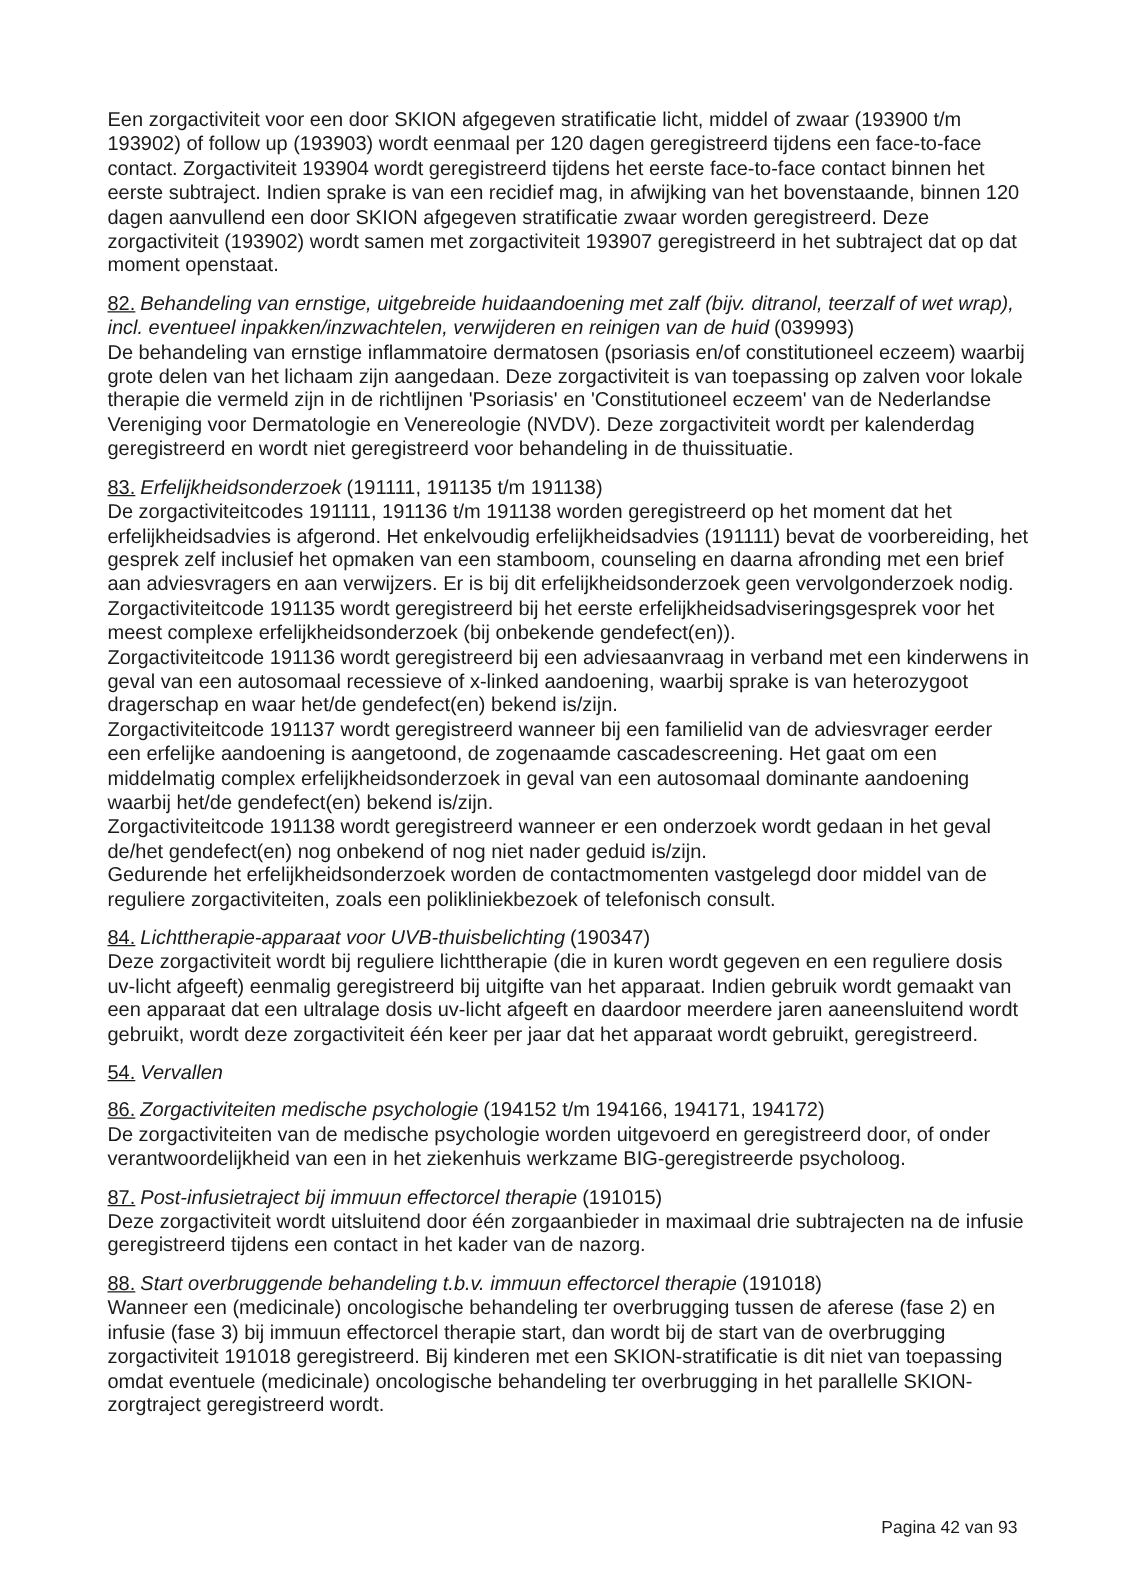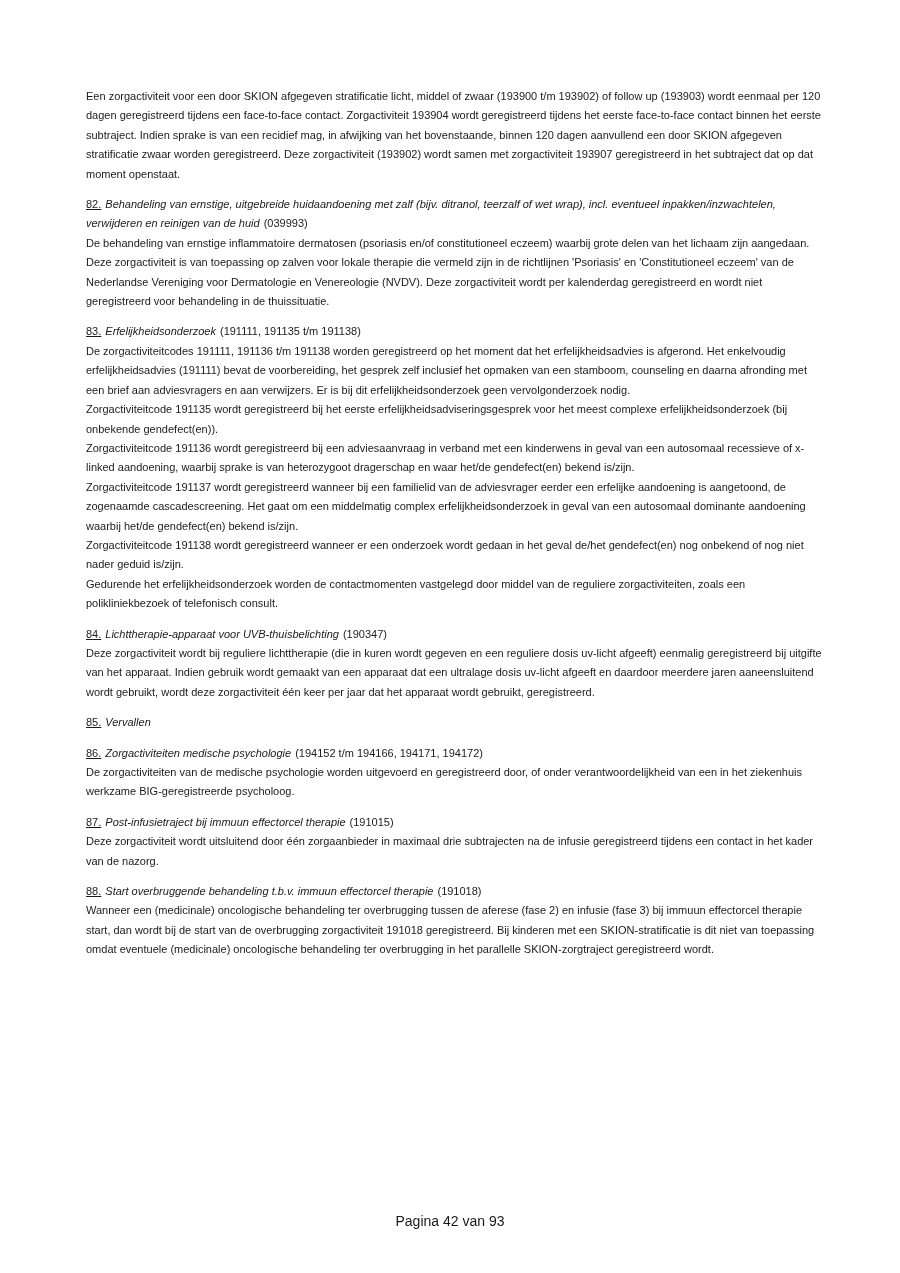--- a/index.html
+++ b/index.html
@@ -14,21 +14,21 @@
     background: #ffffff;
     font-family: "Liberation Sans", sans-serif;
     color: #1a1a1a;
     overflow: hidden;
   }
   .content {
     position: absolute;
     left: 86px;
     top: 87px;
     width: 738px;
-    font-size: 11px;
+    font-size: 16px;
     line-height: 19.4px;
   }
   .block {
     margin: 0 0 11px 0;
   }
   .heading .h-num {
     font-style: normal;
     margin-right: 4px;
     text-decoration: underline;
   }
@@ -42,21 +42,21 @@
   }
   .body-text {
     white-space: pre-line;
   }
   .footer {
     position: absolute;
     left: 86px;
     right: 86px;
     top: 1212px;
     display: flex;
-    justify-content: center;
+    justify-content: flex-end;
     font-size: 14px;
     line-height: 18px;
   }
 </style>
 </head>
 <body>
 
 <div class="page">
   <div class="content">
 
@@ -78,21 +78,21 @@
 Zorgactiviteitcode 191138 wordt geregistreerd wanneer er een onderzoek wordt gedaan in het geval de/het gendefect(en) nog onbekend of nog niet nader geduid is/zijn.
 Gedurende het erfelijkheidsonderzoek worden de contactmomenten vastgelegd door middel van de reguliere zorgactiviteiten, zoals een polikliniekbezoek of telefonisch consult.</div>
     </div>
 
     <div class="block">
       <div class="heading"><span class="h-num">84.</span><span class="h-title">Lichttherapie-apparaat voor UVB-thuisbelichting</span><span class="h-code">(190347)</span></div>
       <div class="body-text">Deze zorgactiviteit wordt bij reguliere lichttherapie (die in kuren wordt gegeven en een reguliere dosis uv-licht afgeeft) eenmalig geregistreerd bij uitgifte van het apparaat. Indien gebruik wordt gemaakt van een apparaat dat een ultralage dosis uv-licht afgeeft en daardoor meerdere jaren aaneensluitend wordt gebruikt, wordt deze zorgactiviteit één keer per jaar dat het apparaat wordt gebruikt, geregistreerd.</div>
     </div>
 
     <div class="block">
-      <div class="heading"><span class="h-num">85.</span><span class="h-title">Vervallen</span></div>
+      <div class="heading"><span class="h-num">54.</span><span class="h-title">Vervallen</span></div>
     </div>
 
     <div class="block">
       <div class="heading"><span class="h-num">86.</span><span class="h-title">Zorgactiviteiten medische psychologie</span><span class="h-code">(194152 t/m 194166, 194171, 194172)</span></div>
       <div class="body-text">De zorgactiviteiten van de medische psychologie worden uitgevoerd en geregistreerd door, of onder verantwoordelijkheid van een in het ziekenhuis werkzame BIG-geregistreerde psycholoog.</div>
     </div>
 
     <div class="block">
       <div class="heading"><span class="h-num">87.</span><span class="h-title">Post-infusietraject bij immuun effectorcel therapie</span><span class="h-code">(191015)</span></div>
       <div class="body-text">Deze zorgactiviteit wordt uitsluitend door één zorgaanbieder in maximaal drie subtrajecten na de infusie geregistreerd tijdens een contact in het kader van de nazorg.</div>

